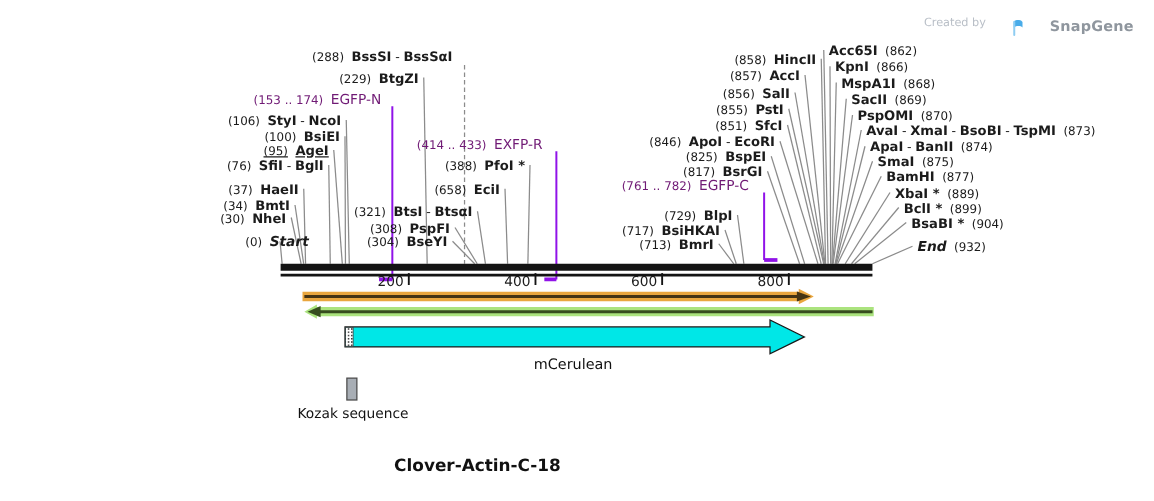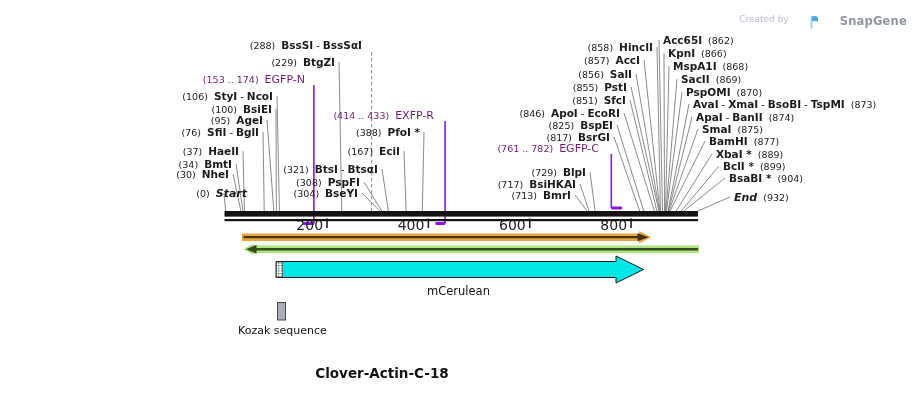--- a/index.html
+++ b/index.html
@@ -7,21 +7,21 @@
          font-family:"DejaVu Sans","Liberation Sans",sans-serif;}
   #map-canvas{position:absolute;left:0;top:0;}
   .label{position:absolute;white-space:nowrap;color:#1b1b1b;line-height:12px;}
   .label .num{font-size:9.5px;font-weight:400;}
   .label .nm{font-size:10.5px;font-weight:700;}
   .label .sep{font-size:10px;font-weight:400;padding:0 3px;}
   .label .gap{display:inline-block;width:6px;}
   .label.purple{color:#701a75;}
   .label.purple .nm{font-weight:400;font-size:11px;}
   .label .term{font-style:italic;font-size:11px;}
-  .ticknum{position:absolute;font-size:14px;color:#1b1b1b;line-height:11px;}
+  .ticknum{position:absolute;font-size:11px;color:#1b1b1b;line-height:11px;}
   #mcerulean-label{position:absolute;font-size:11.5px;color:#111;}
   #kozak-label{position:absolute;font-size:11px;color:#111;}
   #doc-title{position:absolute;width:764px;text-align:center;font-size:13.5px;font-weight:700;color:#111;}
   #doc-subtitle{position:absolute;width:923px;text-align:center;font-size:12px;color:#111;}
   #credit{position:absolute;top:14px;right:16px;display:flex;align-items:flex-start;gap:21px;}
   #credit .created{font-size:9px;color:#b9bfc7;}
   #credit .brand{font-size:11.5px;color:#8f969e;font-weight:600;letter-spacing:.2px;}
 </style>
 </head>
 <body>
@@ -108,30 +108,30 @@
       <polygon points="276,261.5 616,261.5 616,256 643.5,269.5 616,283 616,277.5 276,277.5" fill="#00e7e7" stroke="#1a1a1a" stroke-width="1"></polygon>
       <rect x="276.5" y="262" width="6" height="15" fill="url(#kzdots)" stroke="#333" stroke-width="0.6"></rect>
       <rect x="277.5" y="302.5" width="8" height="17.5" fill="#a8aeb5" stroke="#4a4a4a" stroke-width="1"></rect>
     </svg>
 
   <div id="labels">
       <div class="label" style="top: 38px; right: 561px;"><span class="num">(288)</span><span class="gap"></span><span class="nm">BssSI</span><span class="sep">-</span><span class="nm">BssSαI</span></div>
       <div class="label" style="top: 55px; right: 588px;"><span class="num">(229)</span><span class="gap"></span><span class="nm">BtgZI</span></div>
       <div class="label" style="top: 89px; right: 650px;"><span class="num">(106)</span><span class="gap"></span><span class="nm">StyI</span><span class="sep">-</span><span class="nm">NcoI</span></div>
       <div class="label" style="top: 102px; right: 651px;"><span class="num">(100)</span><span class="gap"></span><span class="nm">BsiEI</span></div>
-      <div class="label" style="top: 113px; right: 660px;"><span class="num">(95)</span><span class="gap"></span><span class="nm">AgeI</span></div>
+      <div class="label" style="top: 113px; right: 660px; text-decoration: underline;"><span class="num">(95)</span><span class="gap"></span><span class="nm">AgeI</span></div>
       <div class="label" style="top: 125px; right: 664px; margin-left: 40px;"><span class="num">(76)</span><span class="gap"></span><span class="nm">SfiI</span><span class="sep">-</span><span class="nm">BglI</span></div>
       <div class="label" style="top: 144px; right: 684px;"><span class="num">(37)</span><span class="gap"></span><span class="nm">HaeII</span></div>
       <div class="label" style="top: 157px; right: 691px;"><span class="num">(34)</span><span class="gap"></span><span class="nm">BmtI</span></div>
       <div class="label" style="top: 167px; right: 694px;"><span class="num">(30)</span><span class="gap"></span><span class="nm">NheI</span></div>
       <div class="label" style="top: 186px; right: 676px;"><span class="num">(0)</span><span class="gap"></span><span class="nm term">Start</span></div>
       <div class="label" style="top: 162px; right: 545px;"><span class="num">(321)</span><span class="gap"></span><span class="nm">BtsI</span><span class="sep">-</span><span class="nm">BtsαI</span></div>
       <div class="label" style="top: 175px; right: 563px;"><span class="num">(308)</span><span class="gap"></span><span class="nm">PspFI</span></div>
       <div class="label" style="top: 186px; right: 565px;"><span class="num">(304)</span><span class="gap"></span><span class="nm">BseYI</span></div>
-      <div class="label" style="top: 144px; right: 523px;"><span class="num">(167)</span><span class="gap"></span><span class="nm">EciI</span></div>
+      <div class="label" style="top: 144px; right: 523px;"><span class="num">(658)</span><span class="gap"></span><span class="nm">EciI</span></div>
       <div class="label" style="top: 125px; right: 503px;"><span class="num">(388)</span><span class="gap"></span><span class="nm">PfoI *</span></div>
       <div class="label" style="top: 40px; right: 270px;"><span class="num">(858)</span><span class="gap"></span><span class="nm">HincII</span></div>
       <div class="label" style="top: 53px; right: 283px;"><span class="num">(857)</span><span class="gap"></span><span class="nm">AccI</span></div>
       <div class="label" style="top: 67px; right: 291px;"><span class="num">(856)</span><span class="gap"></span><span class="nm">SalI</span></div>
       <div class="label" style="top: 80px; right: 296px;"><span class="num">(855)</span><span class="gap"></span><span class="nm">PstI</span></div>
       <div class="label" style="top: 93px; right: 297px;"><span class="num">(851)</span><span class="gap"></span><span class="nm">SfcI</span></div>
       <div class="label" style="top: 106px; right: 303px;"><span class="num">(846)</span><span class="gap"></span><span class="nm">ApoI</span><span class="sep">-</span><span class="nm">EcoRI</span></div>
       <div class="label" style="top: 118px; right: 310px;"><span class="num">(825)</span><span class="gap"></span><span class="nm">BspEI</span></div>
       <div class="label" style="top: 130px; right: 313px;"><span class="num">(817)</span><span class="gap"></span><span class="nm">BsrGI</span></div>
       <div class="label" style="top: 165px; right: 337px;"><span class="num">(729)</span><span class="gap"></span><span class="nm">BlpI</span></div>

